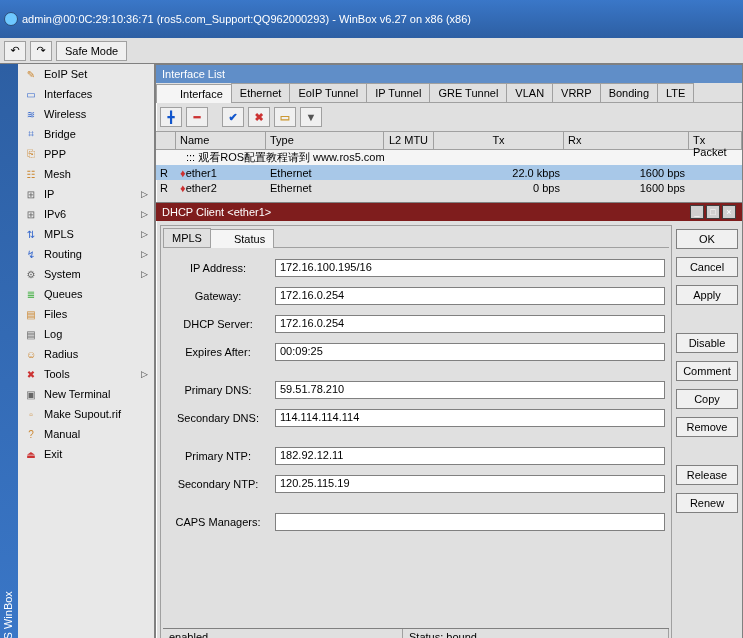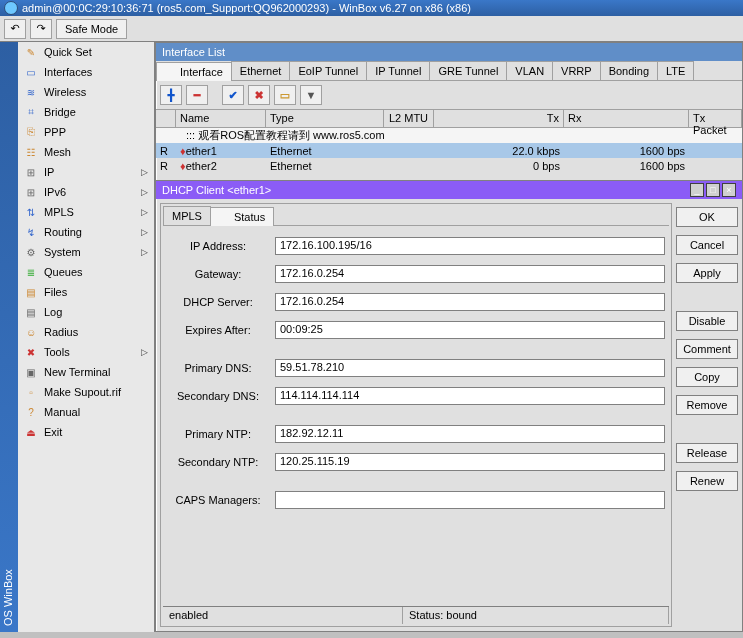--- a/index.html
+++ b/index.html
@@ -1,17 +1,17 @@
 <!DOCTYPE html>
 <html><head>
 <meta charset="utf-8">
 <style>
   * { box-sizing: border-box; font-family: "Verdana", "Tahoma", sans-serif; font-size: 11px; }
   body { margin: 0; background: #c0c0c0; width: 743px; height: 638px; overflow: hidden; }
-  .titlebar { height: 16px; background: linear-gradient(#3a77c8, #2d5fa3); color: #fff; display: flex; align-items: center; padding: 0 4px; }
+  .titlebar { height: 38px; background: linear-gradient(#3a77c8, #2d5fa3); color: #fff; display: flex; align-items: center; padding: 0 4px; }
   .titlebar .logo { width: 14px; height: 14px; border-radius: 50%; background: #6ec8ff; margin-right: 4px; border:1px solid #2d4c78;}
   .toolbar { height: 26px; background: #e0e0e0; border-bottom: 1px solid #808080; display: flex; align-items: center; padding: 2px 4px; gap: 4px; }
   .tbbtn { width: 22px; height: 20px; background: #f0f0f0; border: 1px solid #a0a0a0; display: inline-flex; align-items: center; justify-content: center; cursor: pointer; }
   .safemode { height: 20px; padding: 0 8px; background: #f0f0f0; border: 1px solid #a0a0a0; display: inline-flex; align-items: center; cursor: pointer; }
   .main { display: flex; height: calc(638px - 22px - 26px); }
   .sidebar { width: 155px; background: #e8e8e8; border-right: 1px solid #808080; display: flex; }
   .sidevert { width: 18px; background: linear-gradient(#3a77c8, #2d5fa3); color: #fff; writing-mode: vertical-rl; transform: rotate(180deg); text-align: left; padding: 6px 2px; font-size: 11px; }
   .sidemenu { flex: 1; }
   .menuitem { height: 20px; display: flex; align-items: center; padding: 0 6px; gap: 6px; cursor: pointer; }
   .menuico { width: 14px; height: 14px; display: inline-flex; align-items: center; justify-content: center; font-size:10px;}
@@ -21,29 +21,29 @@
   .window { position: absolute; border: 1px solid #808080; background: #e0e0e0; box-shadow: 1px 1px 0 #fff inset; }
   .win-list { left: 0; top: 0; right: 0; height: 190px; }
   .win-title { height: 18px; background: #608ec8; color: #fff; padding: 0 6px; display: flex; align-items: center; }
   .tabs { display: flex; border-bottom: 1px solid #a0a0a0; background: #e0e0e0; }
   .tab { padding: 3px 8px; border: 1px solid #a0a0a0; border-bottom: none; background: #e0e0e0; margin-right: -1px; cursor: pointer; }
   .tab.active { background: #f5f5f5; position: relative; top: 1px; padding-left: 23px; }
   .list-toolbar { display: flex; padding: 4px; gap: 4px; border-bottom: 1px solid #a0a0a0; align-items:center;}
   .sqbtn { width: 22px; height: 20px; background: #f0f0f0; border: 1px solid #a0a0a0; display: inline-flex; align-items: center; justify-content: center; cursor: pointer; font-weight:bold;}
   .grid-header { display: flex; background: #e0e0e0; height: 18px; border-bottom: 1px solid #a0a0a0; }
   .gh { border-right: 1px solid #a0a0a0; padding: 2px 4px; }
-  .gh0{width:20px;} .gh1{width:90px;} .gh2{width:118px;} .gh3{width:50px;text-align:center;} .gh4{width:130px;text-align:right;} .gh5{width:125px;text-align:left;} .gh6{flex:1;}
+  .gh0{width:20px;} .gh1{width:90px;} .gh2{width:118px;} .gh3{width:50px;text-align:center;} .gh4{width:130px;text-align:center;} .gh5{width:125px;text-align:left;} .gh6{flex:1;}
   .grid-row { display: flex; height: 15px; align-items: center; }
   .grid-row.note { background: #f5f5f5; }
   .grid-row.sel { background: #a8c8e8; }
   .gc { padding: 0 4px; }
   .gc0{width:20px;} .gc1{width:90px;} .gc2{width:118px;} .gc3{width:50px;text-align:right;} .gc4{width:130px;text-align:right;} .gc5{width:125px;text-align:right;} .gc6{flex:1;}
   
   .win-dhcp { left: 0; top: 138px; right: 0; bottom: 0; display: flex; flex-direction: column; }
-  .win-dhcp .win-title { background: #8b5cf6; }
+  .win-dhcp .win-title { background: #7f1d1d; }
   .winctrls { margin-left: auto; display: flex; gap: 2px; }
   .winctrl { width: 14px; height: 14px; background: #d0d0d0; border: 1px solid #404040; display: inline-flex; align-items: center; justify-content: center; font-size: 9px; cursor: pointer; }
   .dhcp-body { flex:1; display: flex; padding: 4px; gap: 4px; }
   .dhcp-left { flex: 1; border: 1px solid #a0a0a0; background: #e0e0e0; padding: 2px; display:flex; flex-direction:column;}
   .dhcp-right { width: 62px; display: flex; flex-direction: column; gap: 8px; padding-top:4px;}
   .rbtn { height: 20px; border: 1px solid #808080; background: #f0f0f0; display: flex; align-items: center; justify-content: center; cursor: pointer; }
   .field-row { display: flex; align-items: center; height: 28px; }
   .field-lbl { width: 108px; text-align: center; padding-right: 6px; }
   .field-inp { flex: 1; max-width: 400px; height: 18px; background: #fff; border: 1px solid #808080; padding: 1px 4px; }
   .statusbar { display: flex; border-top: 1px solid #808080; height: 18px; }
@@ -67,21 +67,21 @@
   <span class="safemode">Safe Mode</span>
 </div>
 
 <div class="main">
 
   <div class="sidebar">
     <div class="sidevert">OS WinBox</div>
     <div class="sidemenu" id="sidemenu">
         <div class="menuitem">
           <span class="menuico ico-orange">✎</span>
-          <span>Quick Set</span>
+          <span>EoIP Set</span>
         </div>
         <div class="menuitem">
           <span class="menuico ico-blue">▭</span>
           <span>Interfaces</span>
         </div>
         <div class="menuitem">
           <span class="menuico ico-blue">≋</span>
           <span>Wireless</span>
         </div>
         <div class="menuitem">

